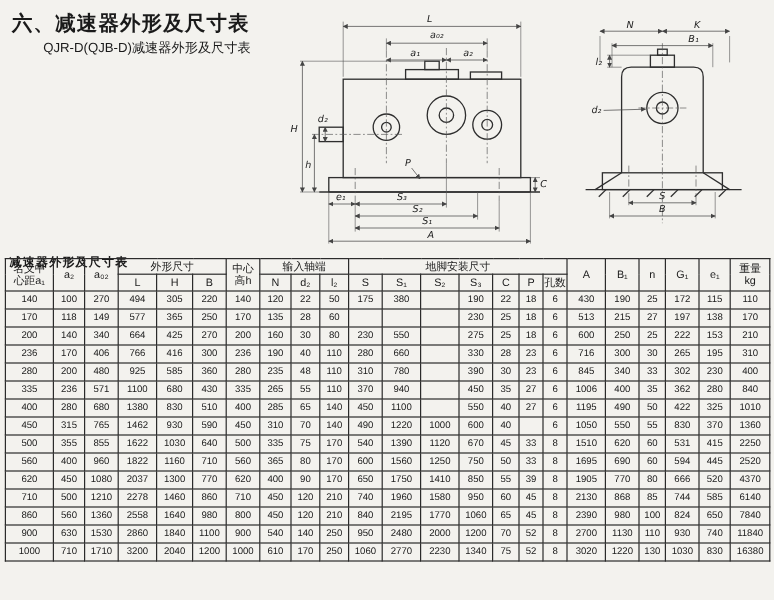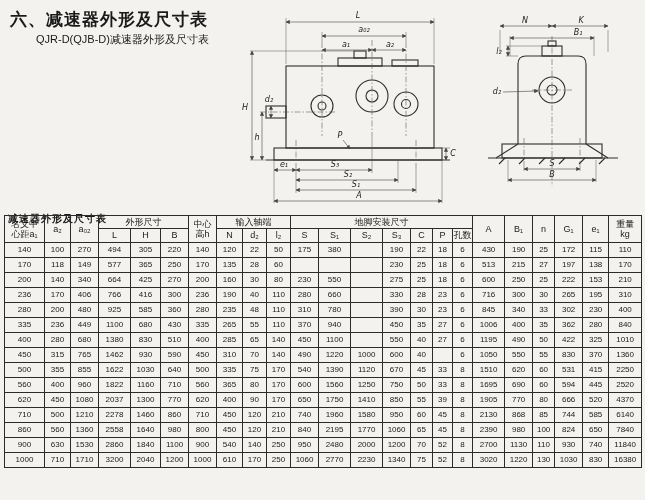--- a/index.html
+++ b/index.html
@@ -372,21 +372,21 @@
           <td>845</td>
           <td>340</td>
           <td>33</td>
           <td>302</td>
           <td>230</td>
           <td>400</td>
         </tr>
         <tr>
           <td>335</td>
           <td>236</td>
-          <td>449</td>
+          <td>571</td>
           <td>1100</td>
           <td>680</td>
           <td>430</td>
           <td>335</td>
           <td>265</td>
           <td>55</td>
           <td>110</td>
           <td>370</td>
           <td>940</td>
           <td></td>

